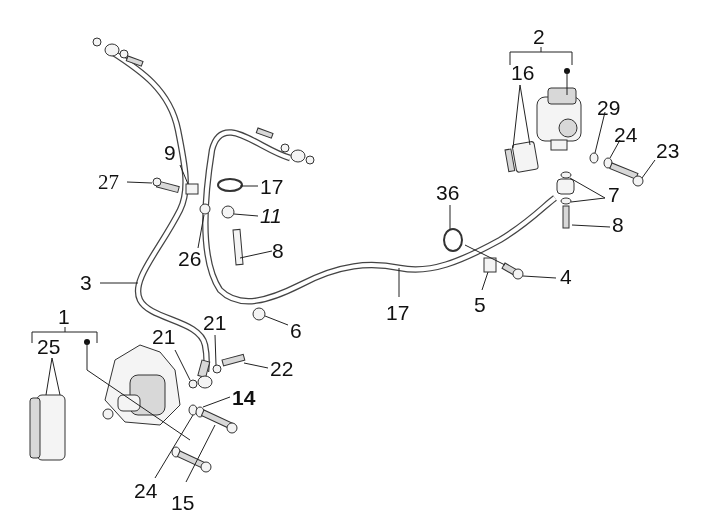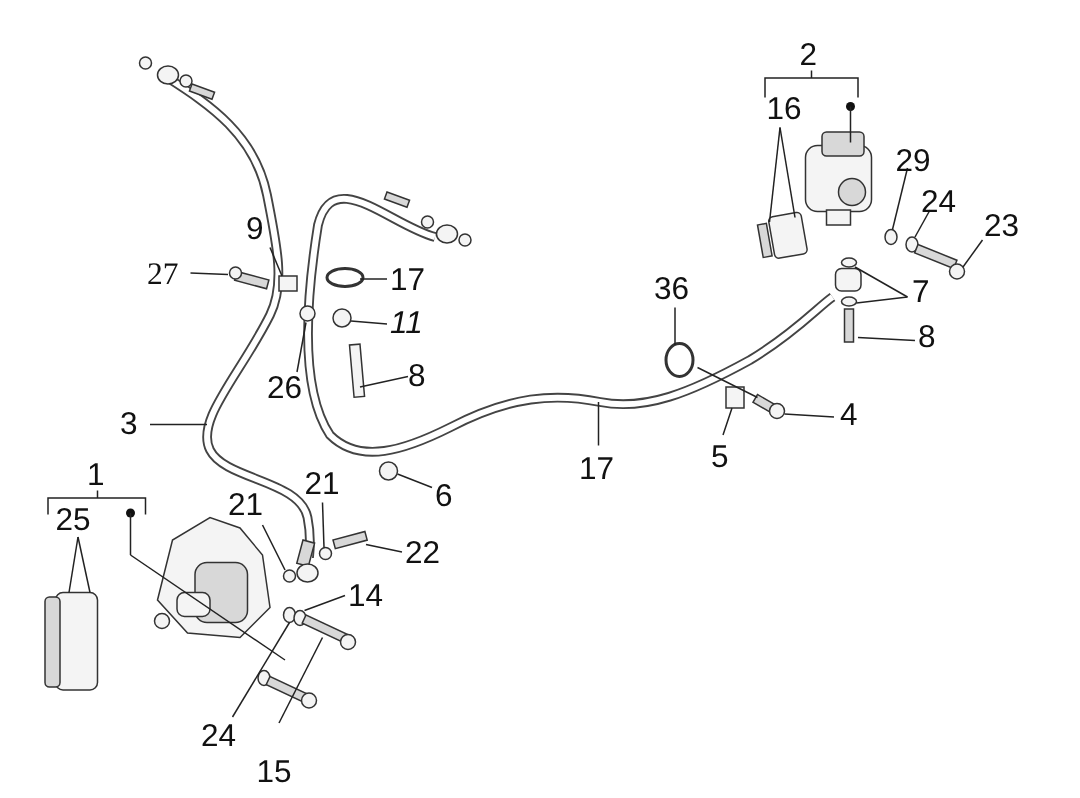--- a/index.html
+++ b/index.html
@@ -216,16 +216,16 @@
   <div class="lbl" style="left:260px;top:205px;font-style:italic;">11</div>
   <div class="lbl" style="left:178px;top:248px;">26</div>
   <div class="lbl" style="left:272px;top:240px;">8</div>
   <div class="lbl" style="left:80px;top:272px;">3</div>
   <div class="lbl" style="left:290px;top:320px;">6</div>
   <div class="lbl" style="left:58px;top:306px;">1</div>
   <div class="lbl" style="left:37px;top:336px;">25</div>
   <div class="lbl" style="left:152px;top:326px;">21</div>
   <div class="lbl" style="left:203px;top:312px;">21</div>
   <div class="lbl" style="left:270px;top:358px;">22</div>
-  <div class="lbl" style="left:232px;top:387px;">14</div>
+  <div class="lbl" style="left:232px;top:387px;font-weight:bold;">14</div>
   <div class="lbl" style="left:134px;top:480px;">24</div>
-  <div class="lbl" style="left:171px;top:504px;">15</div>
+  <div class="lbl" style="left:171px;top:492px;">15</div>
 </div>
 
 </body></html>

